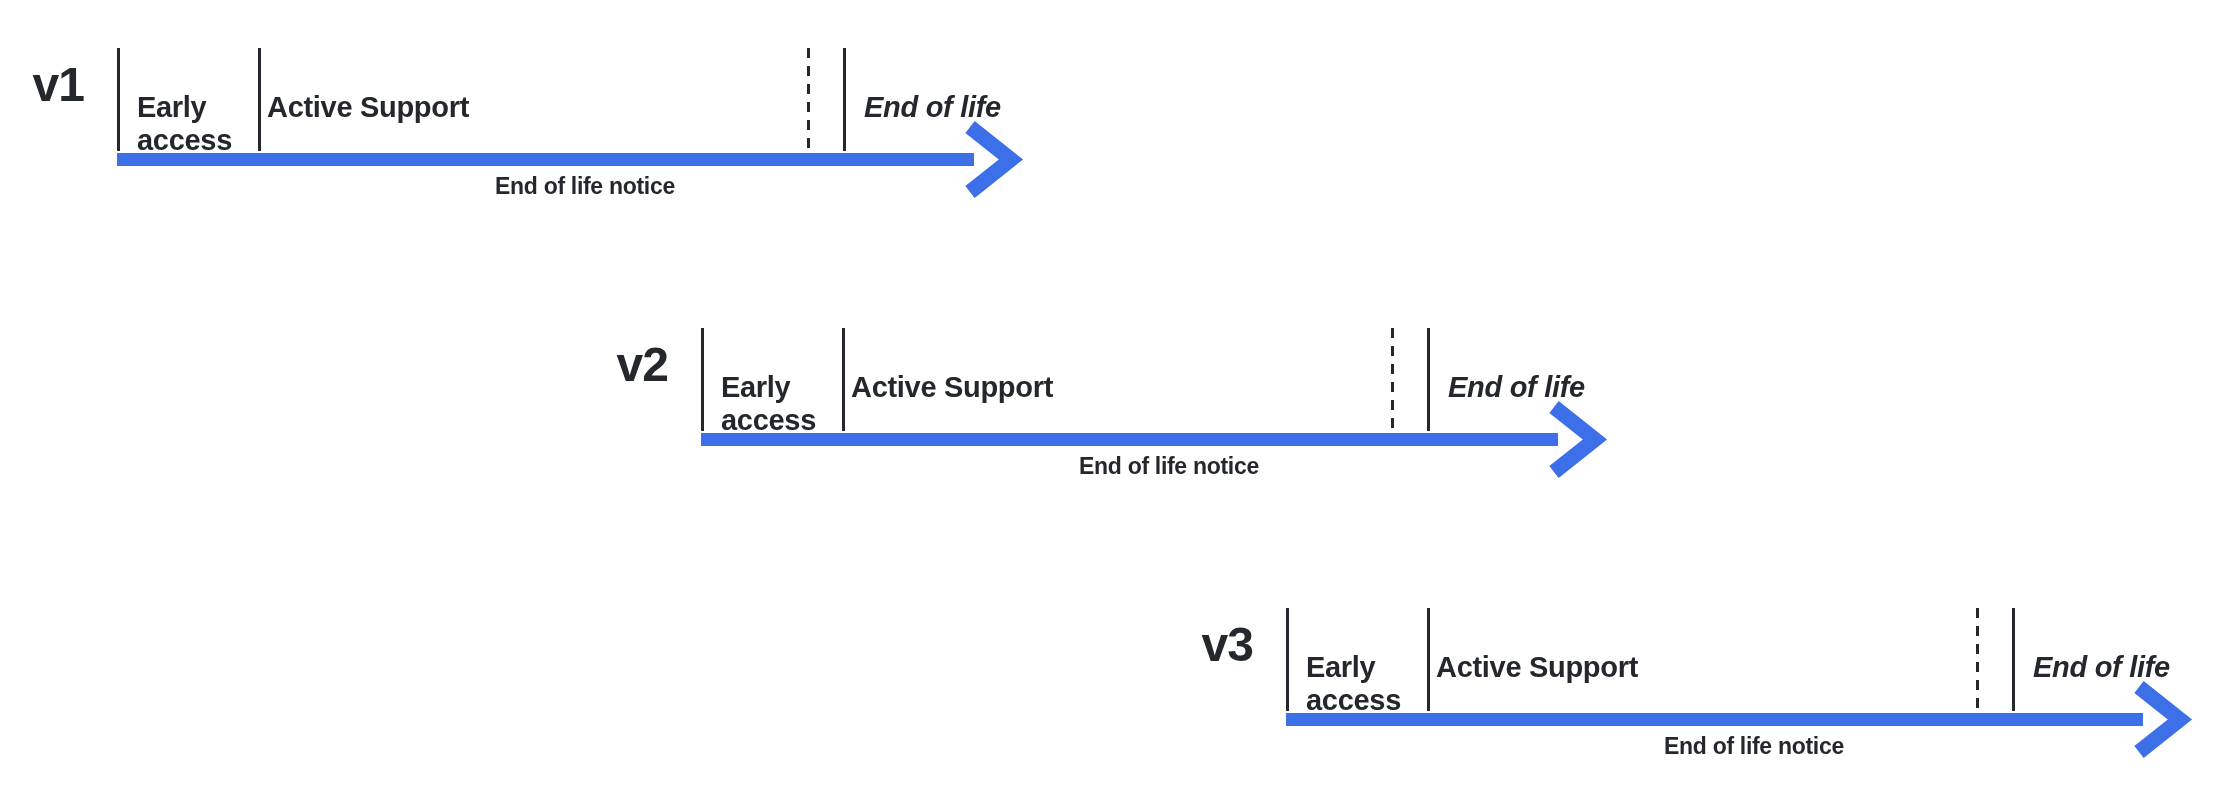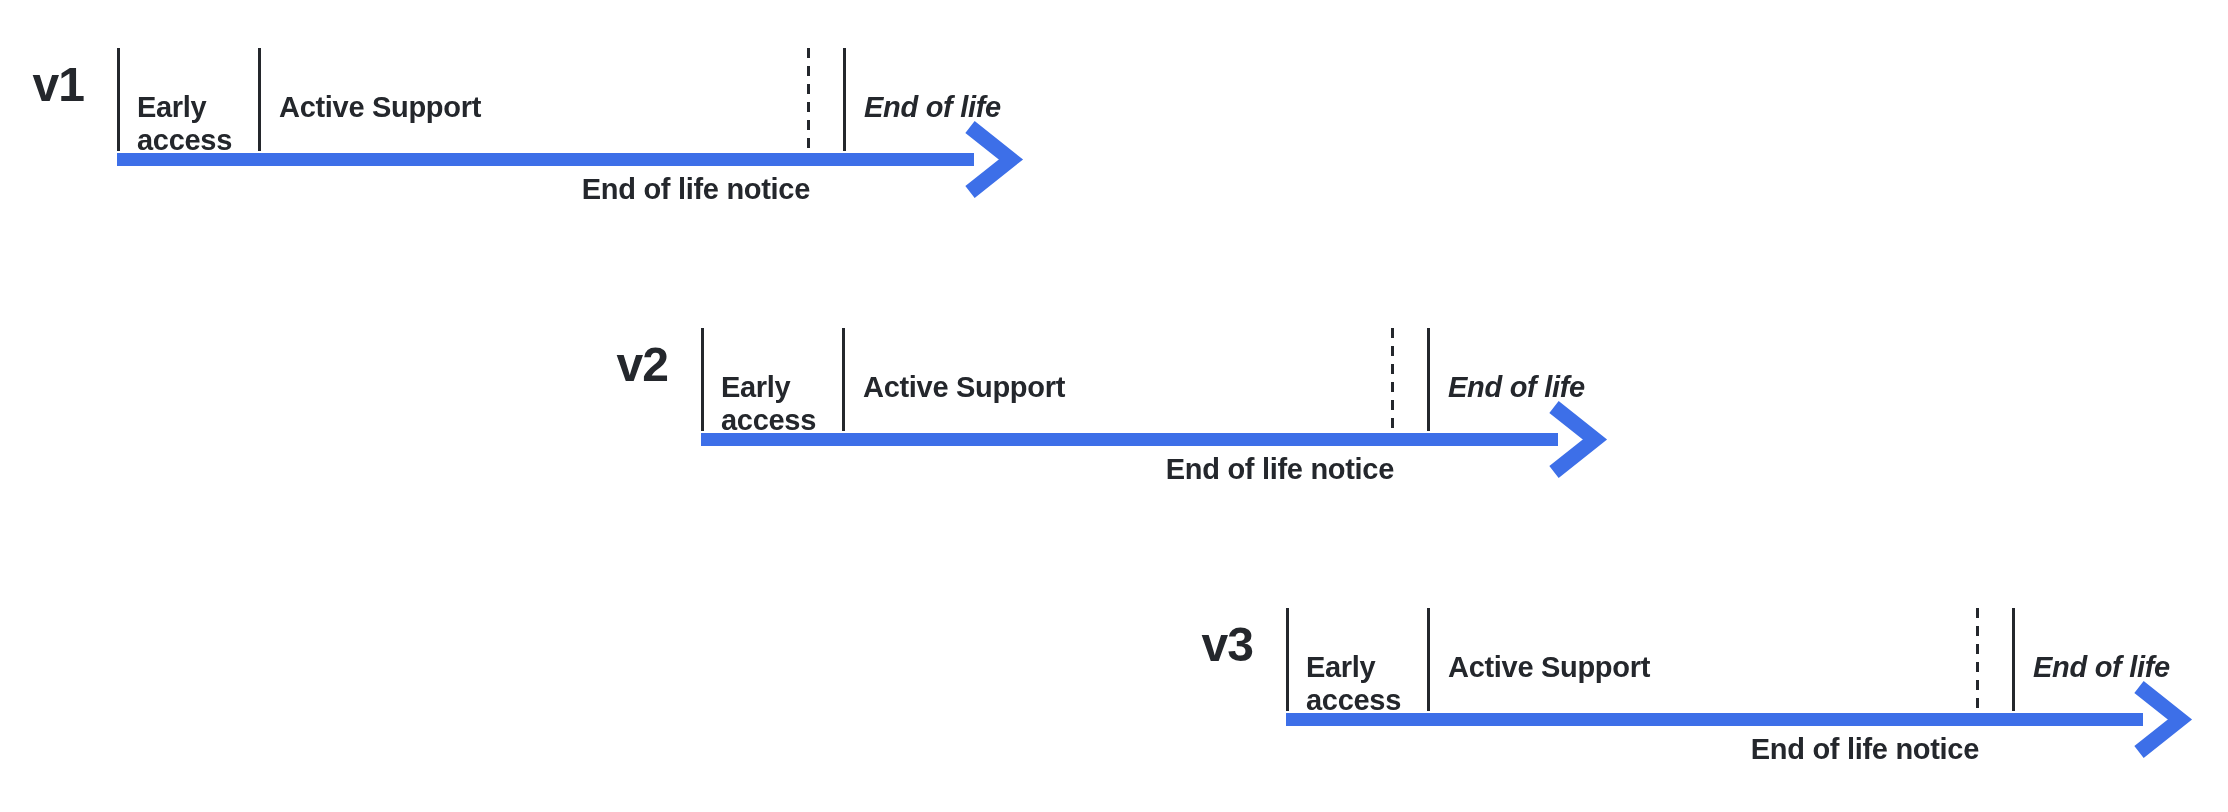--- a/index.html
+++ b/index.html
@@ -38,26 +38,26 @@
     position:absolute;left:690px;top:0;width:3px;height:100px;
     background:repeating-linear-gradient(to bottom,var(--ink) 0 10px,transparent 10px 18px);
   }
   .phase{
     position:absolute;top:-4px;
     font-size:29px;font-weight:bold;line-height:1.14;
     letter-spacing:-0.3px;
     margin-top:47px;
   }
   .phase-early{left:20px;width:114px;}
-  .phase-active{left:162px;width:420px;}
+  .phase-active{left:150px;width:420px;}
   .phase-eol{left:747px;width:220px;font-style:italic;}
   .notice{
     position:absolute;left:378px;top:125px;width:315px;
-    text-align:right;
-    font-size:29px;font-weight:bold;letter-spacing:-0.3px;
+    text-align:left;
+    font-size:23px;font-weight:bold;letter-spacing:-0.3px;
     white-space:nowrap;
   }
   .arrow-svg{
     position:absolute;left:0;top:73px;
     overflow:visible;display:block;
   }
   .arrow-svg path{stroke:var(--arrow);fill:none;}
 </style>
 </head>
 <body>

